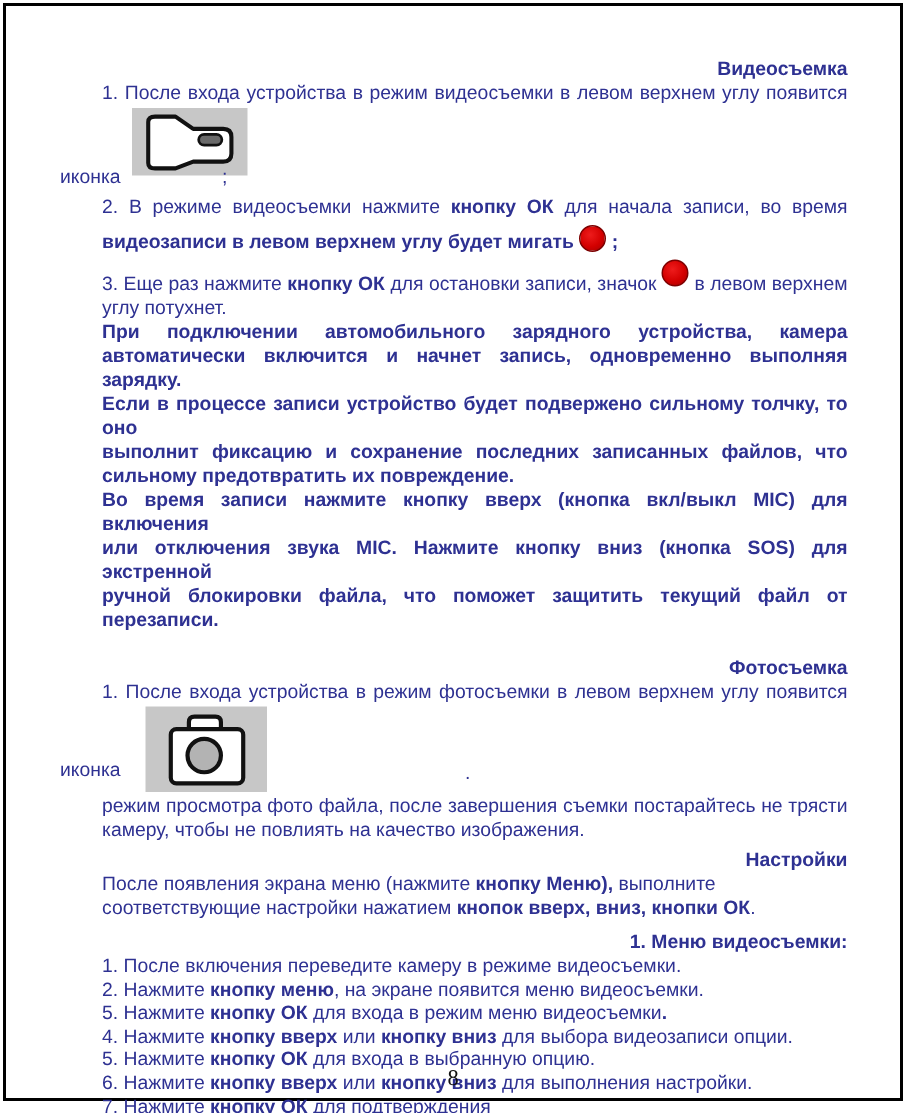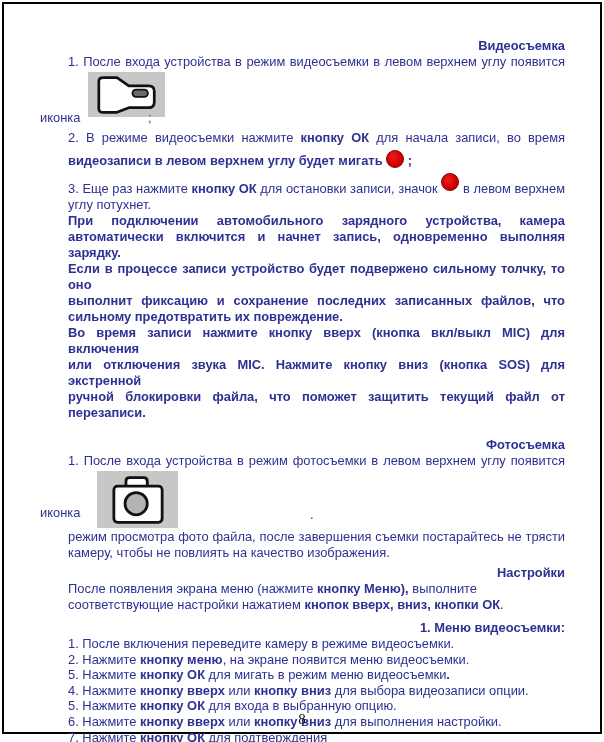--- a/index.html
+++ b/index.html
@@ -108,21 +108,21 @@
   <div>
     <div class="heading mt10">Настройки</div>
     <div class="line nowrapline"><span>После появления экрана меню (нажмите </span><span class="b">кнопку Меню),</span><span> выполните</span></div>
     <div class="line nowrapline"><span>соответствующие настройки нажатием </span><span class="b">кнопок вверх,  вниз, кнопки ОК</span><span>.</span></div>
   </div>
 
   <div>
     <div class="heading mt12">1. Меню видеосъемки:</div>
     <div class="line menu-item nowrapline"><span>1.  После включения переведите камеру в режиме видеосъемки.</span></div>
     <div class="line menu-item nowrapline"><span>2. Нажмите </span><span class="b">кнопку меню</span><span>, на экране появится меню видеосъемки.</span></div>
-    <div class="line menu-item nowrapline"><span>5. Нажмите </span><span class="b">кнопку ОК</span><span> для мигать в режим меню видеосъемки</span><span class="b">.</span></div>
+    <div class="line menu-item nowrapline"><span>5. Нажмите </span><span class="b">кнопку ОК</span><span> для входа в режим меню видеосъемки</span><span class="b">.</span></div>
     <div class="line menu-item nowrapline"><span>4. Нажмите </span><span class="b">кнопку вверх</span><span> или </span><span class="b">кнопку вниз</span><span> для выбора видеозаписи опции.</span></div>
     <div class="line menu-item nowrapline"><span>5. Нажмите </span><span class="b">кнопку ОК</span><span> для входа в выбранную опцию.</span></div>
     <div class="line menu-item nowrapline"><span>6. Нажмите </span><span class="b">кнопку вверх</span><span> или </span><span class="b">кнопку вниз</span><span> для выполнения настройки.</span></div>
     <div class="line menu-item nowrapline"><span>7. Нажмите </span><span class="b">кнопку ОК</span><span> для подтверждения</span></div>
     <div class="line menu-item nowrapline"><span>8. Нажмите </span><span class="b">кнопку меню</span><span> для выхода</span></div>
   </div>
 
 </div>
 
 <div class="page-number">8</div>

